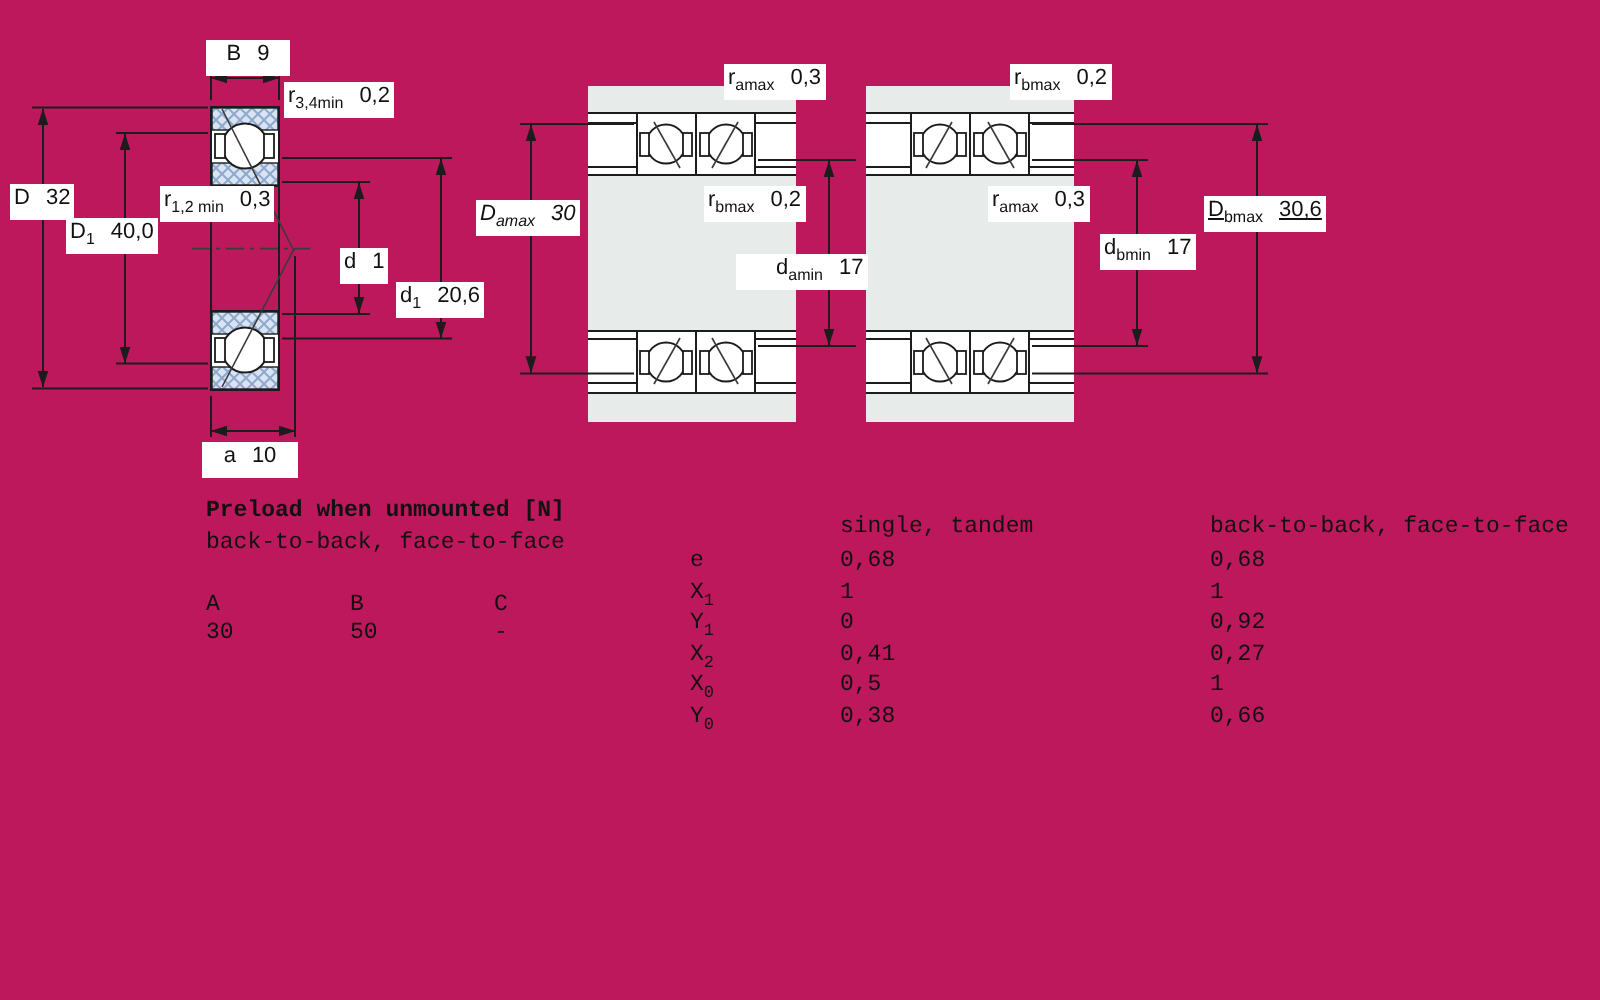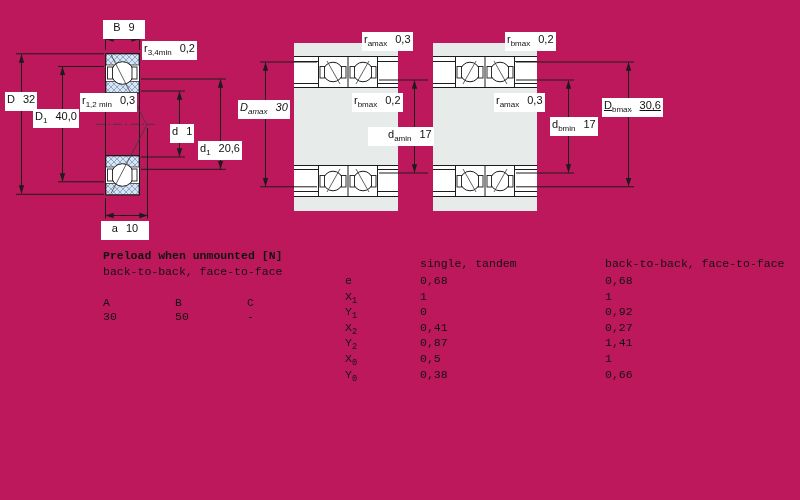--- a/index.html
+++ b/index.html
@@ -246,25 +246,20 @@
       <span class="flabel"><span>Y</span><sub class="sub">1</sub></span>
       <span class="fv1">0</span>
       <span class="fv2">0,92</span>
     </div>
     <div class="frow">
       <span class="flabel"><span>X</span><sub class="sub">2</sub></span>
       <span class="fv1">0,41</span>
       <span class="fv2">0,27</span>
     </div>
     <div class="frow">
-      <span class="flabel"><span>Y</span><sub class="sub">2</sub></span>
-      <span class="fv1">0,87</span>
-      <span class="fv2">1,41</span>
-    </div>
-    <div class="frow">
       <span class="flabel"><span>X</span><sub class="sub">0</sub></span>
       <span class="fv1">0,5</span>
       <span class="fv2">1</span>
     </div>
     <div class="frow">
       <span class="flabel"><span>Y</span><sub class="sub">0</sub></span>
       <span class="fv1">0,38</span>
       <span class="fv2">0,66</span>
     </div>
   </div>

